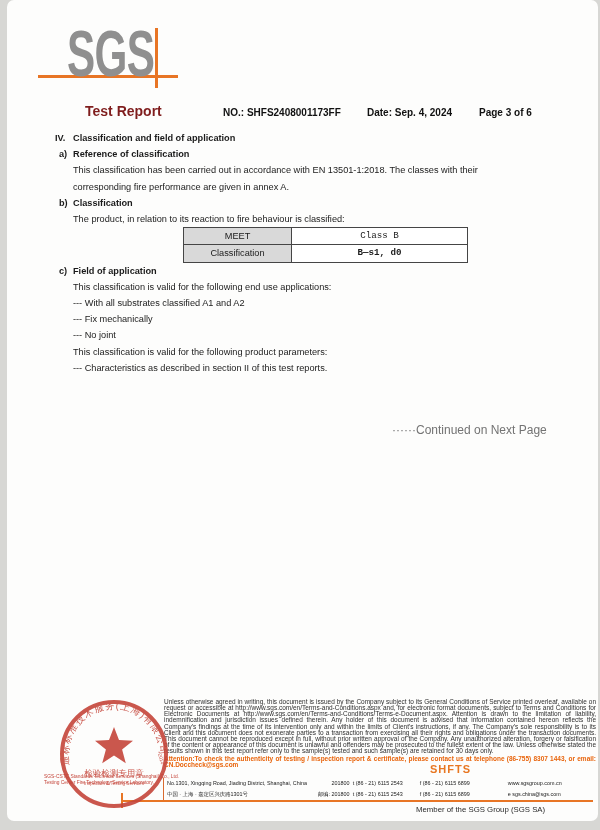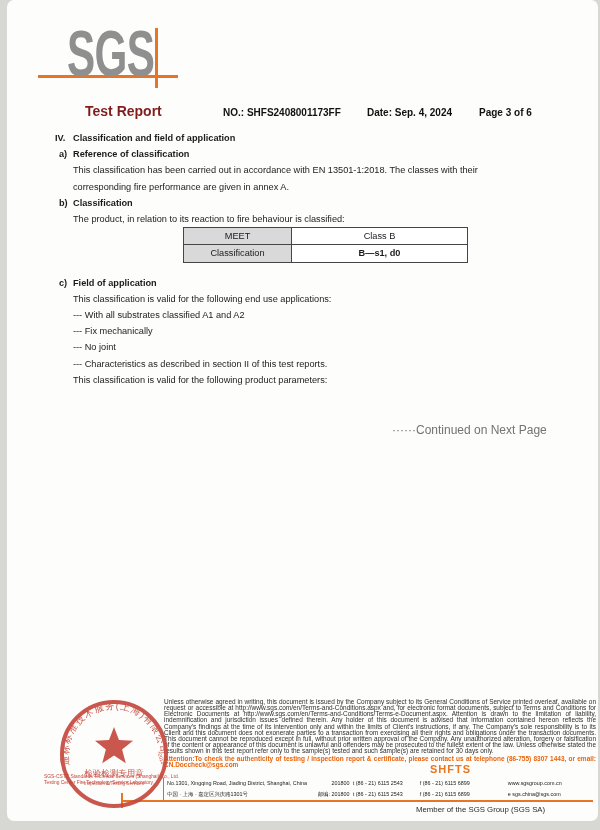--- a/index.html
+++ b/index.html
@@ -31,27 +31,27 @@
   .hdr-page { left:472px; }
   
   .content {
     position:absolute; left:48px; top:130px; width:482px;
     font-size:9.2px; line-height:16.2px; color:#1b1b1b;
   }
   .h-row { display:flex; font-weight:bold; }
   .sec-label { width:18px; flex:none; }
   .sub-label { width:14px; flex:none; margin-left:4px; }
   .para { margin-left:18px; width:443px; }
-  .cls-table { border-collapse:collapse; margin:0 0 12px 128px; }
+  .cls-table { border-collapse:collapse; margin:0 0 0 128px; }
   .cls-table td {
     border:1px solid #454545; height:14px; padding:0 4px;
     font-size:9.2px; text-align:center; vertical-align:middle;
   }
   .cls-table td.key { width:99px; background:#d9d9d9; }
-  .cls-table td.val { width:167px; background:#fff; }
+  .cls-table td.val { width:167px; background:#fff;font-family:Liberation Mono, monospace; }
   .cls-table td.val-bold { font-weight:bold; }
   .continued { position:absolute; left:385px; top:423px; font-size:12px; color:#737373; }
   
   .stamp { position:absolute; left:50px; top:697px; opacity:0.9; z-index:1; }
   .company-red {
     position:absolute; left:37px; top:774px; z-index:2; width:140px; height:20px;
   }
   .company-red .inner {
     width:262px; transform:scale(0.54); transform-origin:0 0;
     font-size:9px; line-height:10.5px; color:#c5463b; white-space:nowrap;
@@ -130,22 +130,22 @@
     </table>
 
     <div class="h-row">
       <span class="sub-label">c)</span>
       <span>Field of application</span>
     </div>
     <div class="para">This classification is valid for the following end use applications:</div>
     <div class="para">--- With all substrates classified A1 and A2</div>
     <div class="para">--- Fix mechanically</div>
     <div class="para">--- No joint</div>
+    <div class="para">This classification is valid for the following product parameters:</div>
     <div class="para">--- Characteristics as described in section II of this test reports.</div>
-    <div class="para">This classification is valid for the following product parameters:</div>
   </div>
 
   <div class="continued">······Continued on Next Page</div>
 
   <svg class="stamp" width="114" height="114" viewBox="0 0 114 114">
     <defs>
       <path id="arcTop" d="M 13.5,72 A 45.8,45.8 0 1 1 100.5,72" fill="none"></path>
     </defs>
     <circle cx="57" cy="57" r="52" fill="none" stroke="#c5463b" stroke-width="4"></circle>
     <text font-size="9.5" fill="#c5463b" letter-spacing="1"><textPath href="#arcTop" startOffset="4">通标标准技术服务(上海)有限公司</textPath></text>

